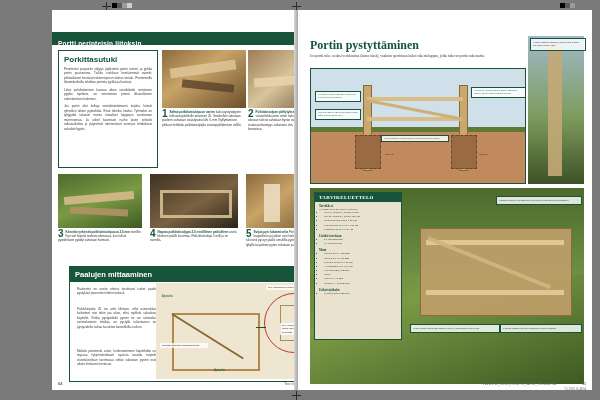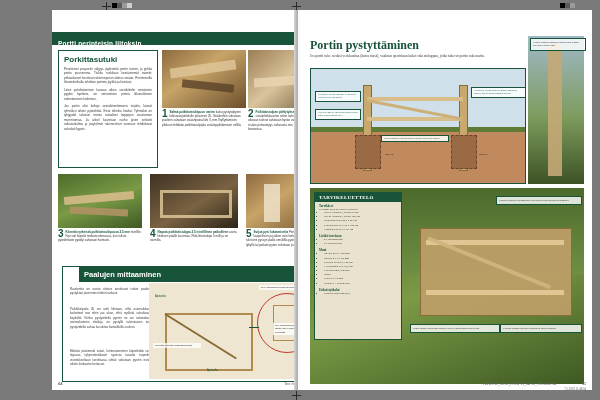--- a/index.html
+++ b/index.html
@@ -140,21 +140,21 @@
         <span class="num">4</span>
         <b>Naputa poikittaistulppa 2,5 nivelillinen paikoilleen</b>
         <span>aseta liitoksen päälle kuormaa. Pidä liitostukipa 5 milli ja on varmilla.</span>
       </div>
       <div style="position:absolute;left:188px;top:180px;width:88px;" class="cap">
         <span class="num">5</span>
         <b>Svijua pysi lukaamiselta</b>
         <span>Pienet hydräämije pysyy kaapellisen ja jäälien vain ketterammin pystyn pitkällä. Sitä tukit onti pyssyn jäälät umsilillla pyöree tai tavalsöt tuoleet niin lyhyllä tai paikoin pyöre sahataan puoti.</span>
       </div>
 
-      <div class="measure" style="position:absolute;left:4px;top:216px;width:276px;height:114px;padding-left:16px;">
+      <div class="measure" style="position:absolute;left:11px;top:216px;width:276px;height:114px;">
         <h3>Paalujen mittaaminen</h3>
         <div class="mtext" style="position:absolute;left:2px;top:16px;width:80px;">Rauitontta on useita ohetus tarvittavat isoket paakin pystykäät jäsennöin tiittörin tarkasti.</div>
         <div class="mtext" style="position:absolute;left:2px;top:36px;width:80px;">Paikkikiripaila 45 cm antti kihitaan, ethä asennukkaa kaiketteet raw tehin jaa akan, ethä nyrkkitä sahakivaa käyttölöt. Kiinka pystyvideltä pyrivin ne voi sahatokaa varimaksimein ettäkija, on pystyllä tuloisitaisen taa pystyvideltä sahaa kusuktoo kainaikkillä suuhun.</div>
         <div class="mtext" style="position:absolute;left:2px;top:78px;width:80px;">Mäketä päivimeitä ostari, ketteratamimen käpiethdön rau täyssaa tyhjennöntäkaatt syvästa taasitta tarpeilin viivoitukseltaan tarvittavaa siittäö sahataan pyrviin eivät oikein kinkasmo kertasun.</div>
 
         <div class="diagram" style="position:absolute;left:86px;top:16px;width:188px;height:96px;">
 
           <div style="position:absolute;left:16px;top:30px;width:84px;height:54px;border:2px solid #b08a4e;"></div>
           <div style="position:absolute;left:16px;top:30px;width:84px;height:2px;background:#8a6a34;transform-origin:left;transform:rotate(32deg);"></div>
           <div class="circle" style="left:108px;top:10px;width:58px;height:58px;border:1px solid #c0392b;"></div>

